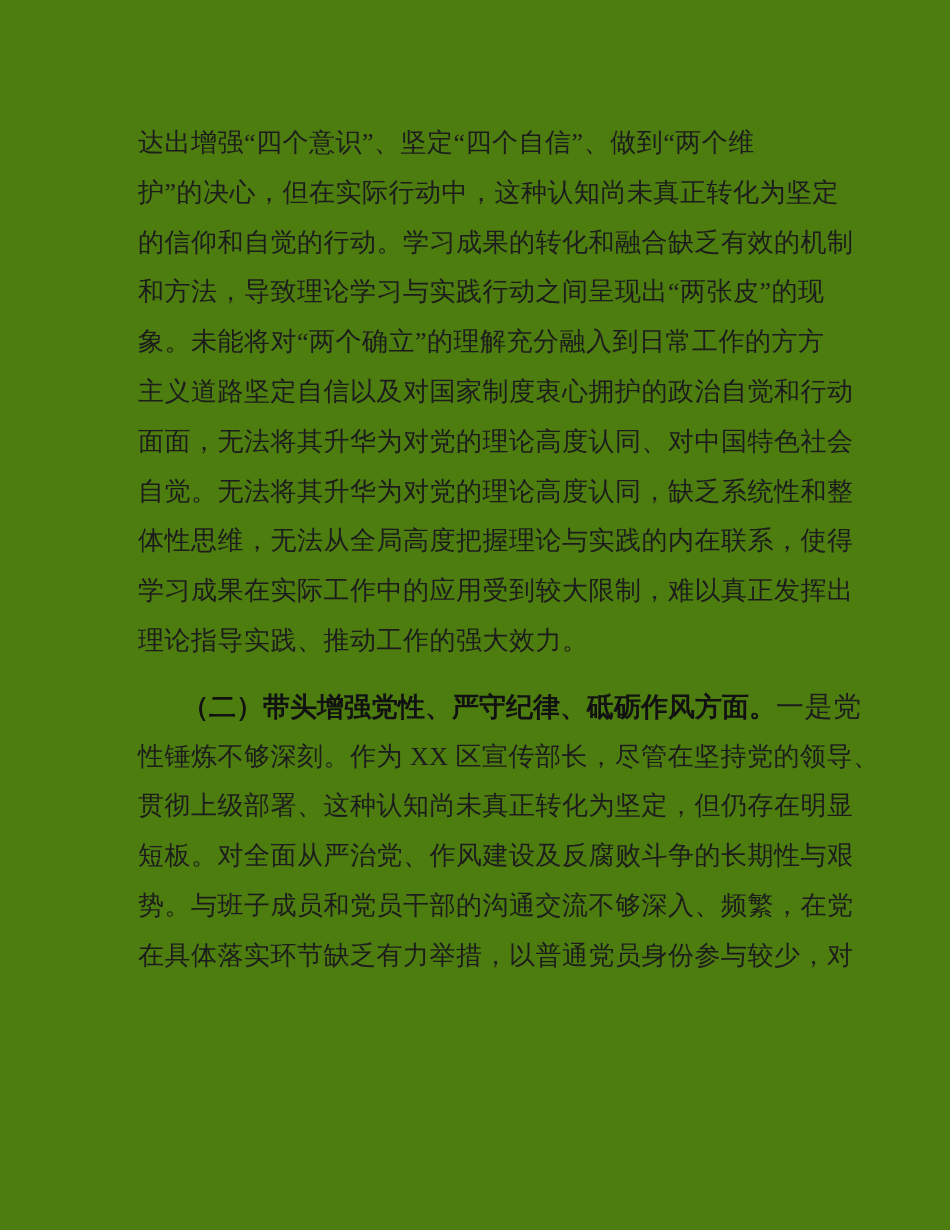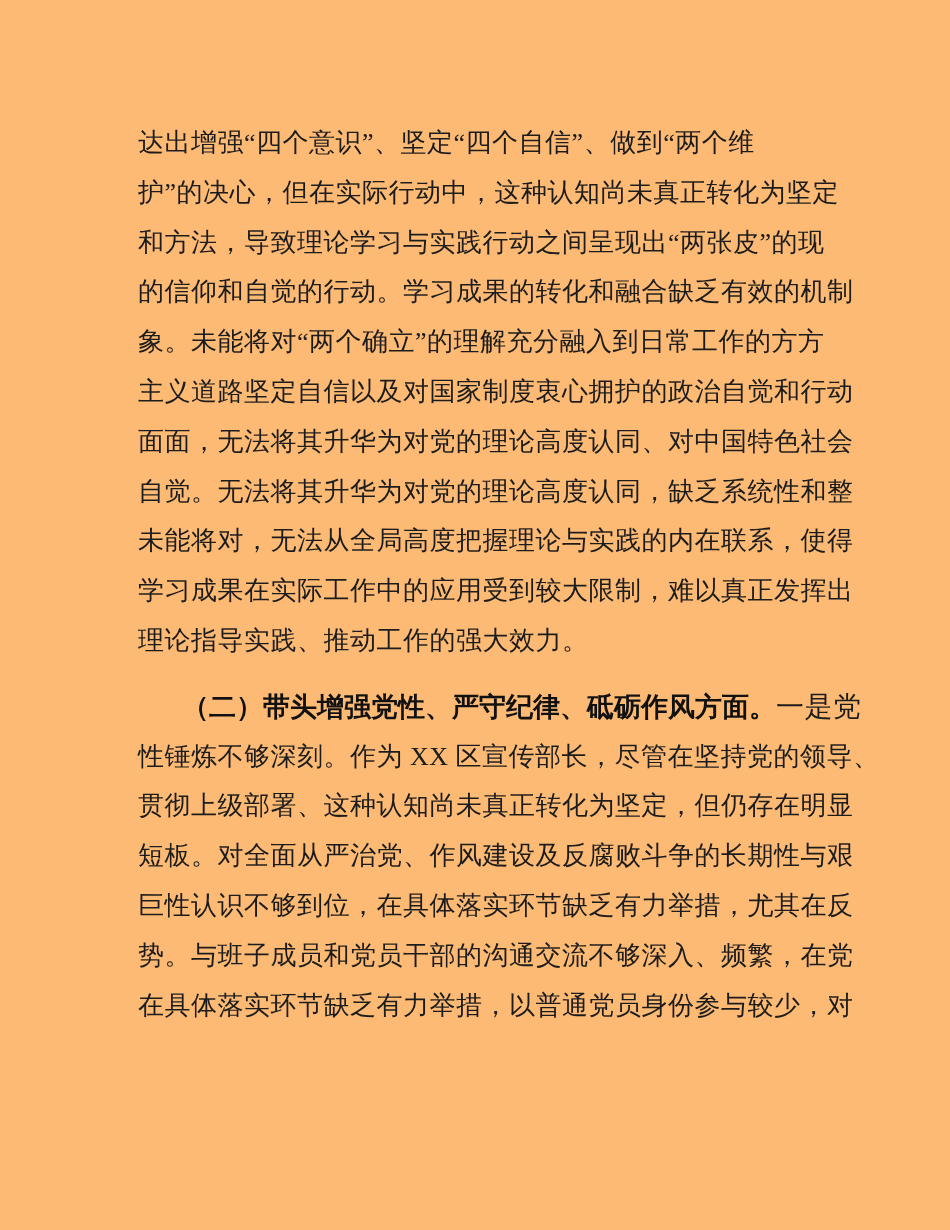--- a/index.html
+++ b/index.html
@@ -4,21 +4,21 @@
 <style>
   html, body {
     margin: 0;
     padding: 0;
     background: #ffffff;
   }
   .page {
     position: relative;
     width: 950px;
     height: 1230px;
-    background: #fdba74;
+    background: #4d7c0f;
     overflow: hidden;
     font-family: "Liberation Serif", "DejaVu Serif", serif;
   }
   .content {
     position: absolute;
     left: 138px;
     top: 118px;
     width: 740px;
   }
   .line {
@@ -49,37 +49,36 @@
 </style>
 </head>
 <body>
 
 <div class="page">
   <div class="content">
 
     <div>
       <div class="line">达出增强“四个意识”、坚定“四个自信”、做到“两个维</div>
       <div class="line">护”的决心，但在实际行动中，这种认知尚未真正转化为坚定</div>
+      <div class="line">的信仰和自觉的行动。学习成果的转化和融合缺乏有效的机制</div>
       <div class="line">和方法，导致理论学习与实践行动之间呈现出“两张皮”的现</div>
-      <div class="line">的信仰和自觉的行动。学习成果的转化和融合缺乏有效的机制</div>
       <div class="line">象。未能将对“两个确立”的理解充分融入到日常工作的方方</div>
       <div class="line">主义道路坚定自信以及对国家制度衷心拥护的政治自觉和行动</div>
       <div class="line">面面，无法将其升华为对党的理论高度认同、对中国特色社会</div>
       <div class="line">自觉。无法将其升华为对党的理论高度认同，缺乏系统性和整</div>
-      <div class="line">未能将对，无法从全局高度把握理论与实践的内在联系，使得</div>
+      <div class="line">体性思维，无法从全局高度把握理论与实践的内在联系，使得</div>
       <div class="line">学习成果在实际工作中的应用受到较大限制，难以真正发挥出</div>
       <div class="line">理论指导实践、推动工作的强大效力。</div>
     </div>
 
     <div>
       <div class="line para2-first">
         <span class="heading-bold">（二）带头增强党性、严守纪律、砥砺作风方面。</span><span class="heading-tail">一是党</span>
       </div>
       <div class="line">性锤炼不够深刻。作为 XX 区宣传部长，尽管在坚持党的领导、</div>
       <div class="line">贯彻上级部署、这种认知尚未真正转化为坚定，但仍存在明显</div>
       <div class="line">短板。对全面从严治党、作风建设及反腐败斗争的长期性与艰</div>
-      <div class="line">巨性认识不够到位，在具体落实环节缺乏有力举措，尤其在反</div>
       <div class="line">势。与班子成员和党员干部的沟通交流不够深入、频繁，在党</div>
       <div class="line">在具体落实环节缺乏有力举措，以普通党员身份参与较少，对</div>
     </div>
 
   </div>
 </div>
 
 </body></html>

